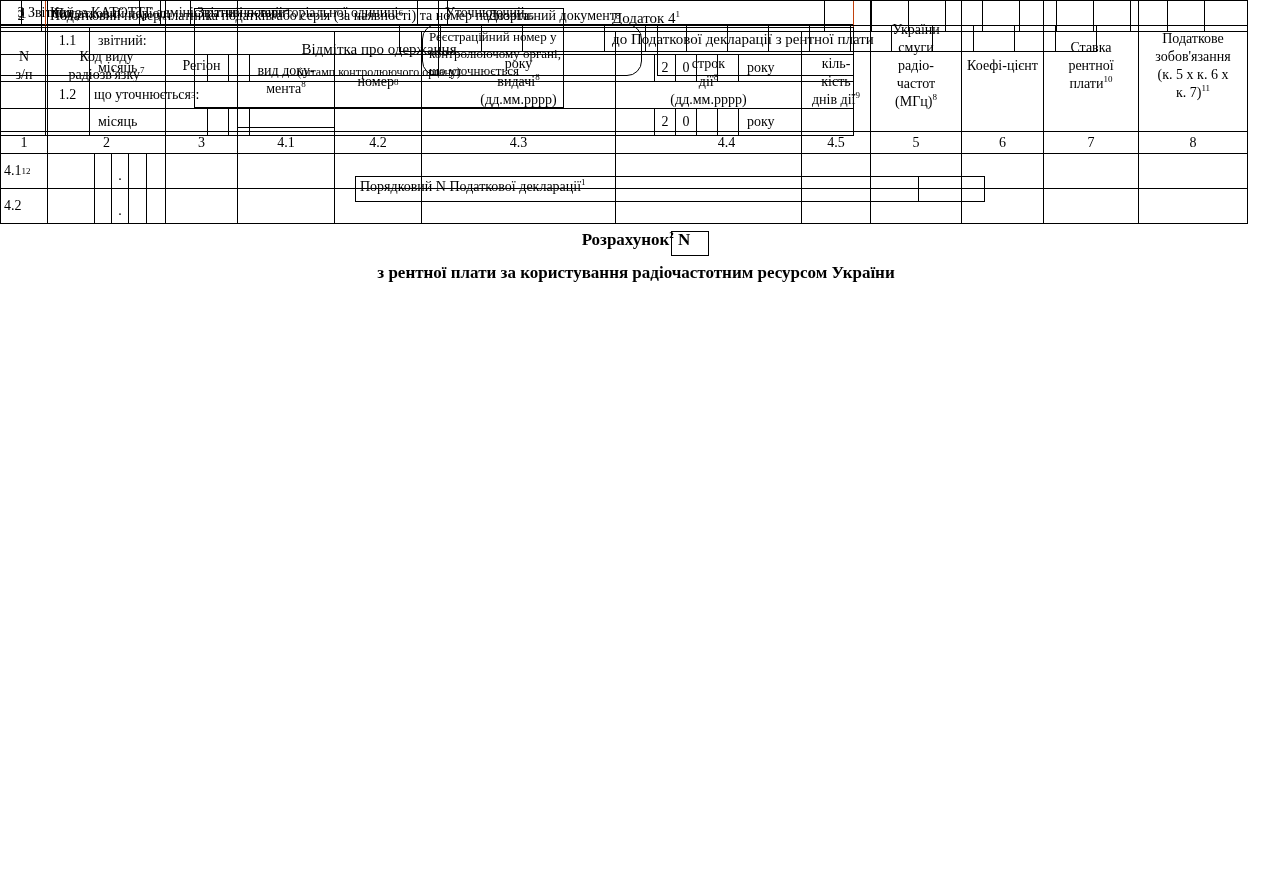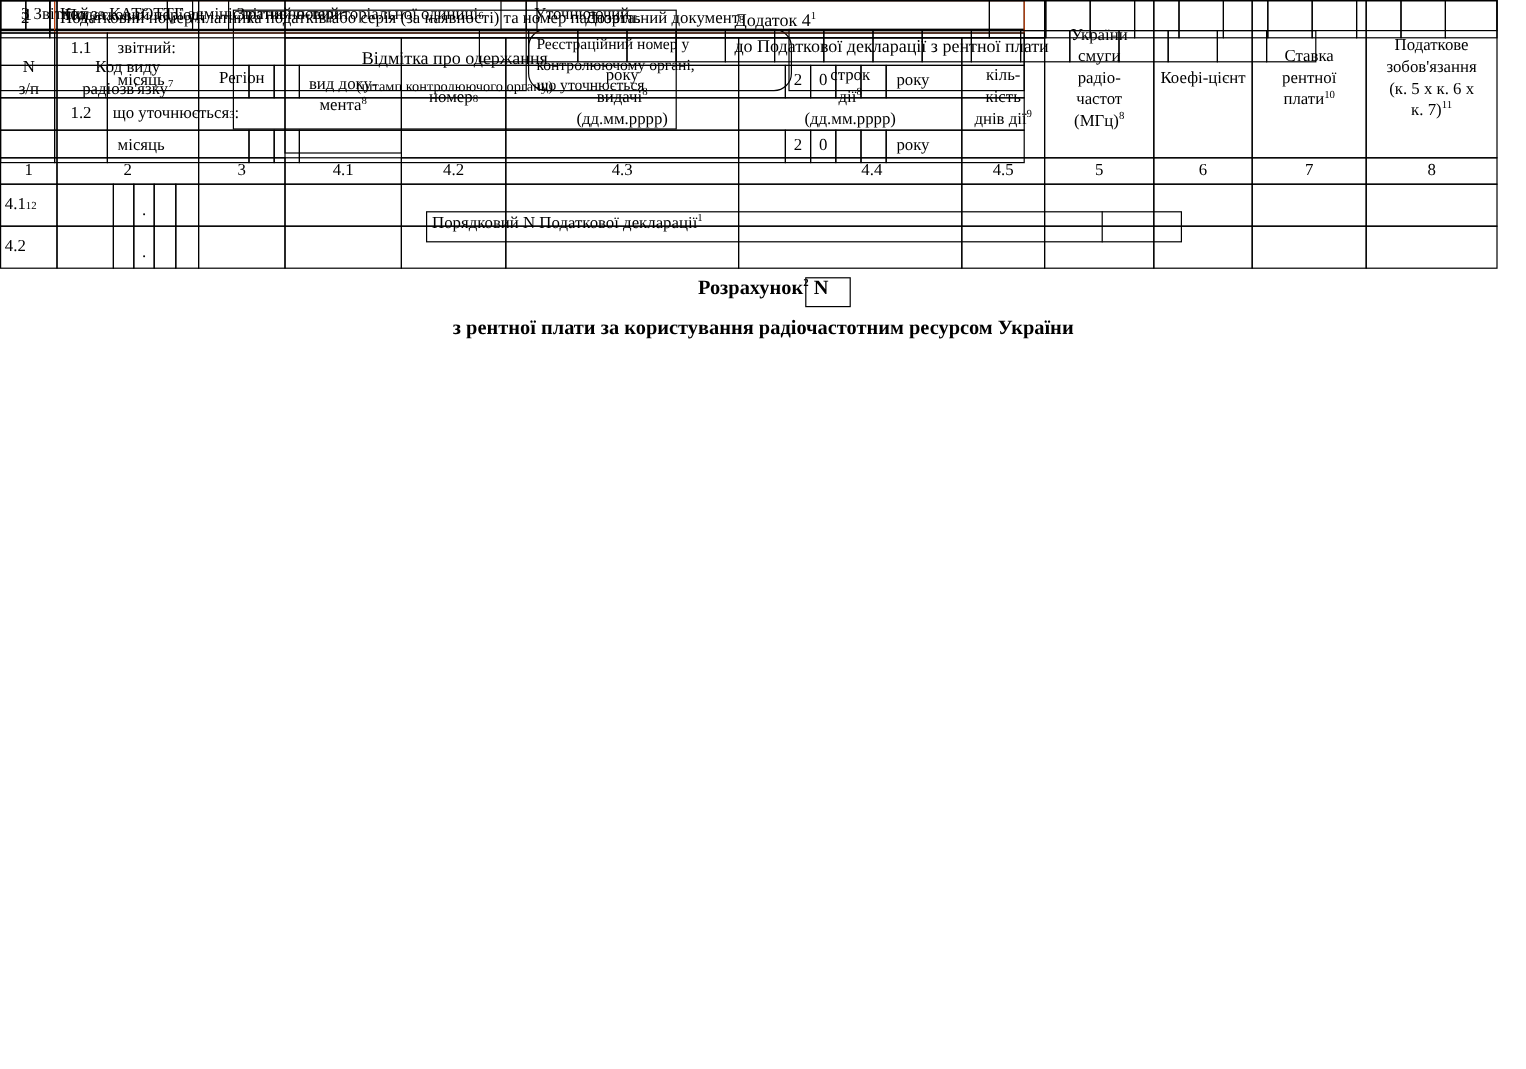--- a/index.html
+++ b/index.html
@@ -86,21 +86,21 @@
   <div id="tt">
 
     <div class="cell l sm" style="left:0;top:0;width:22px;height:25px;"></div>
     <div class="cell l sm" style="left:21px;top:0;width:119px;height:25px;padding-left:6px;">Звітний</div>
     <div class="cell c sm" style="left:139px;top:0;width:22px;height:25px;"></div>
     <div class="cell l sm" style="left:160px;top:0;width:258px;height:25px;padding-left:6px;margin-left:30px;">Звітний новий</div>
     <div class="cell c sm" style="left:417px;top:0;width:22px;height:25px;"></div>
     <div class="cell l sm" style="left:438px;top:0;width:416px;height:25px;padding-left:6px;">Уточнюючий</div>
 
     <div class="cell" style="left:0;top:24px;width:439px;height:52px;"></div>
-    <div class="cell sm13" style="left:440px;top:24px;width:220px;height:52px;padding:3px 0 0 6px;line-height:17px;border-radius:15px;">
+    <div class="cell sm13" style="left:422px;top:24px;width:220px;height:52px;padding:3px 0 0 6px;line-height:17px;border-radius:15px;">
       <div>Реєстраційний номер у</div>
       <div>контролюючому органі,</div>
       <div>що уточнюється</div>
     </div>
     <div class="cell c sm" style="left:657px;top:24px;width:197px;height:52px;"></div>
   </div>
 
   <div id="pt">
 
     <div class="cell c sm" style="position:absolute;border:1px solid #000;box-sizing:border-box;left:0;top:0;width:46px;height:28px;">1</div>

